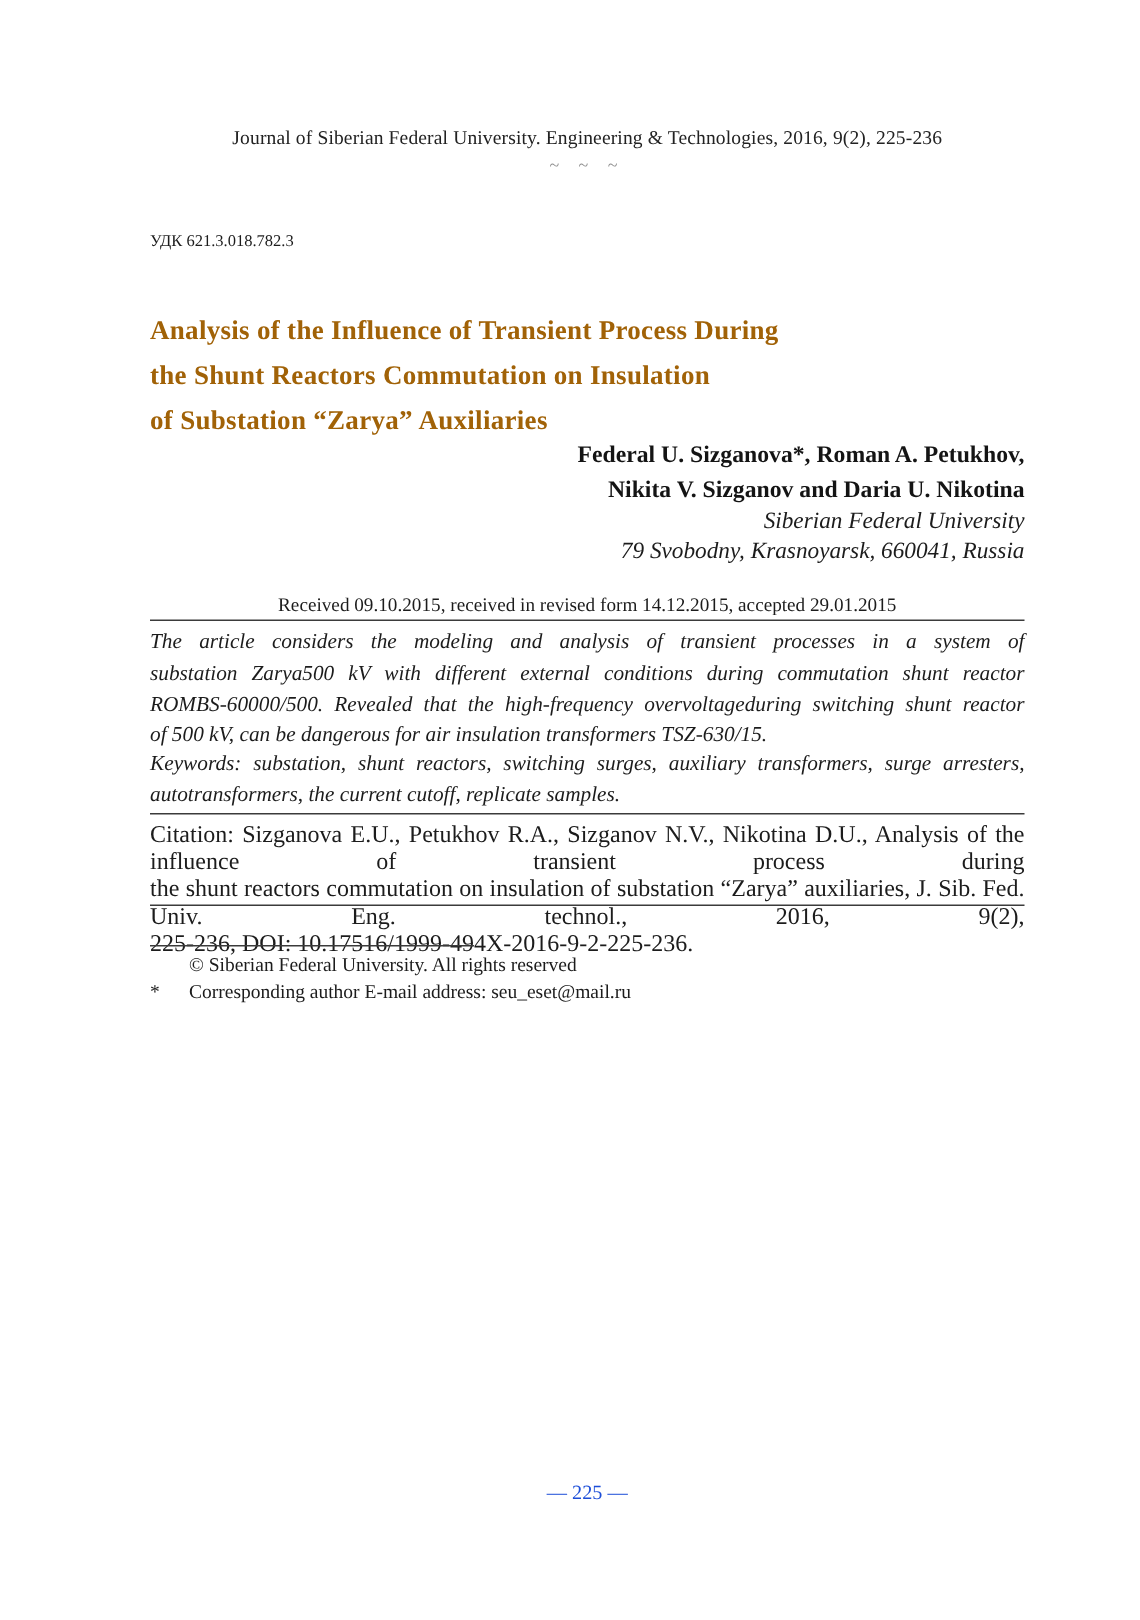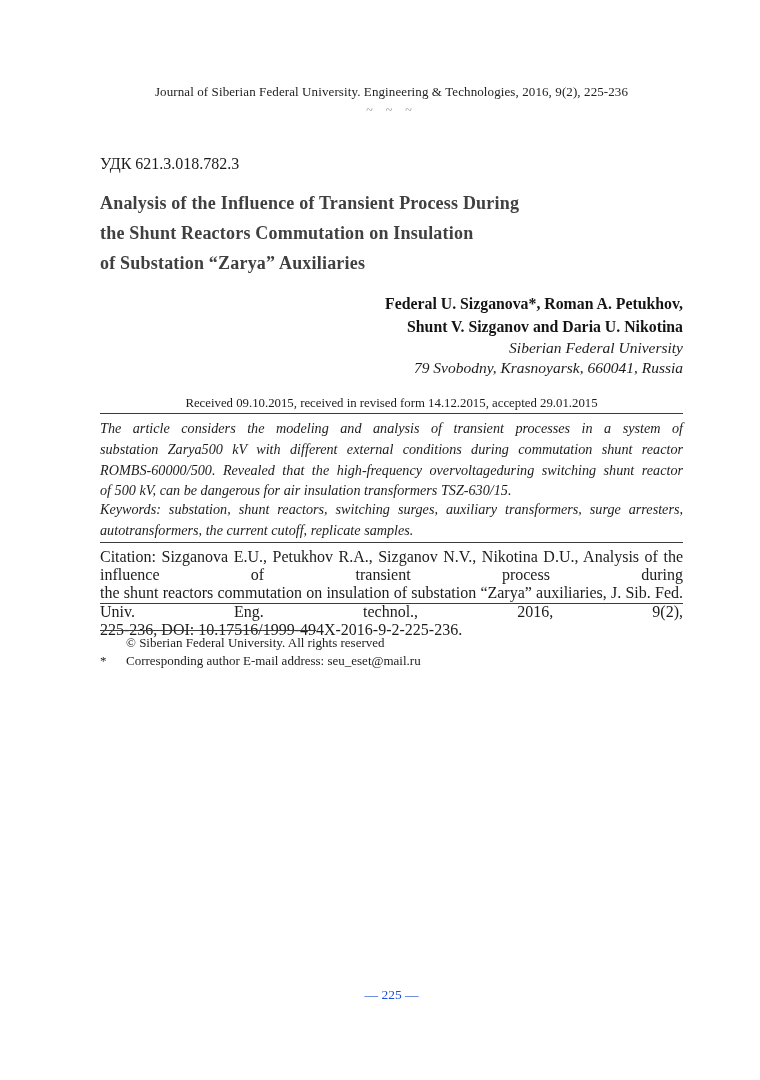--- a/index.html
+++ b/index.html
@@ -24,29 +24,29 @@
   }
   .ornament {
     top: 103px;
     text-align: center;
     font-size: 12px;
     letter-spacing: 5px;
     color: #8f8f8f;
   }
   .udc {
     top: 155px;
-    font-size: 16px;
+    font-size: 11px;
   }
   .paper-title {
-    top: 188px;
+    top: 205px;
     font-weight: bold;
     font-size: 18px;
     line-height: 30px;
     letter-spacing: 0.2px;
-    color: #404040;
+    color: #a16207;
   }
   .authors-block { top: 292px; text-align: right; }
   .author-line {
     font-weight: bold;
     font-size: 15.8px;
     line-height: 23px;
     color: #141414;
   }
   .affil-line {
     font-style: italic;
@@ -120,21 +120,21 @@
   <div class="abs content udc">УДК 621.3.018.782.3</div>
 
   <div class="abs content paper-title">
     <div>Analysis of the Influence of Transient Process During</div>
     <div>the Shunt Reactors Commutation on Insulation</div>
     <div>of Substation “Zarya” Auxiliaries</div>
   </div>
 
   <div class="abs content authors-block">
     <div class="author-line">Federal U. Sizganova*, Roman A. Petukhov,</div>
-    <div class="author-line">Shunt V. Sizganov and Daria U. Nikotina</div>
+    <div class="author-line">Nikita V. Sizganov and Daria U. Nikotina</div>
     <div class="affil-line">Siberian Federal University</div>
     <div class="affil-line">79 Svobodny, Krasnoyarsk, 660041, Russia</div>
   </div>
 
   <div class="abs content received">Received 09.10.2015, received in revised form 14.12.2015, accepted 29.01.2015</div>
 
   <div class="abs content rule rule-1"></div>
 
   <div class="abs content abstract">
     <div class="just">The article considers the modeling and analysis of transient processes in a system of</div>

